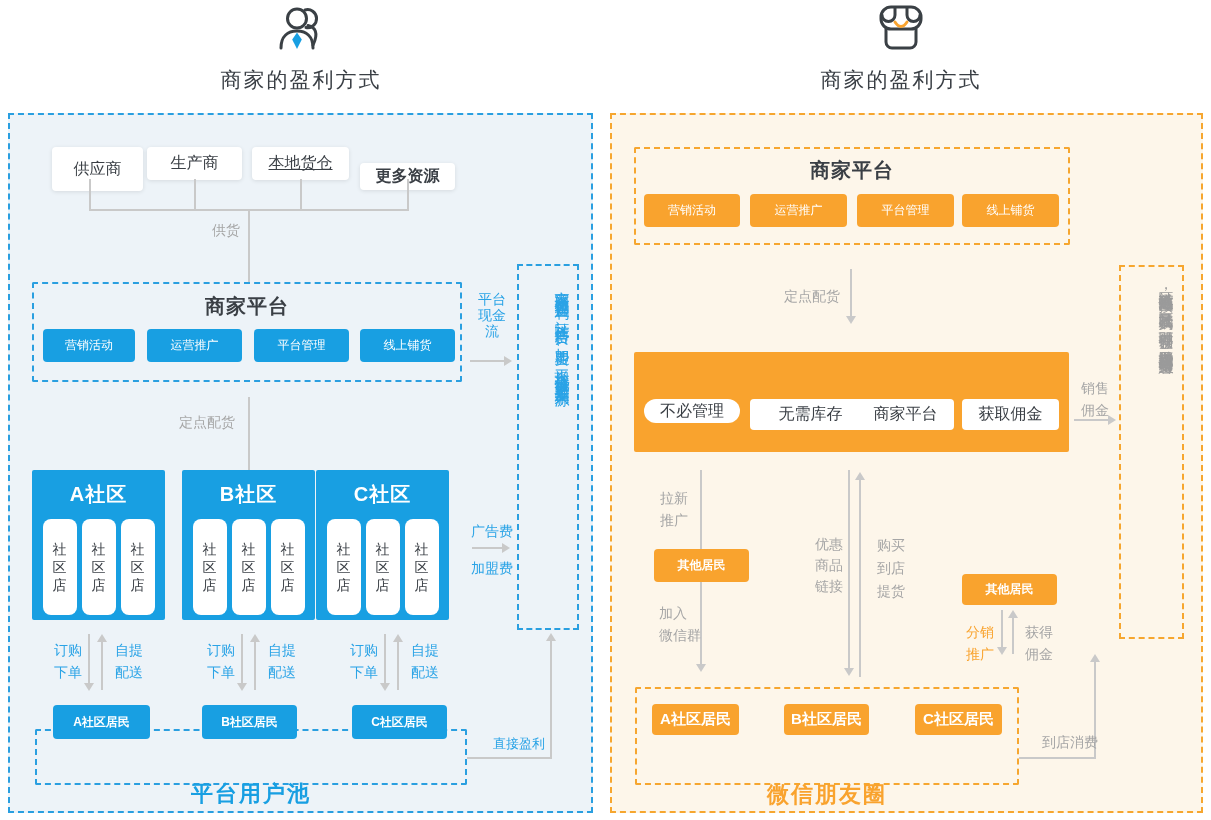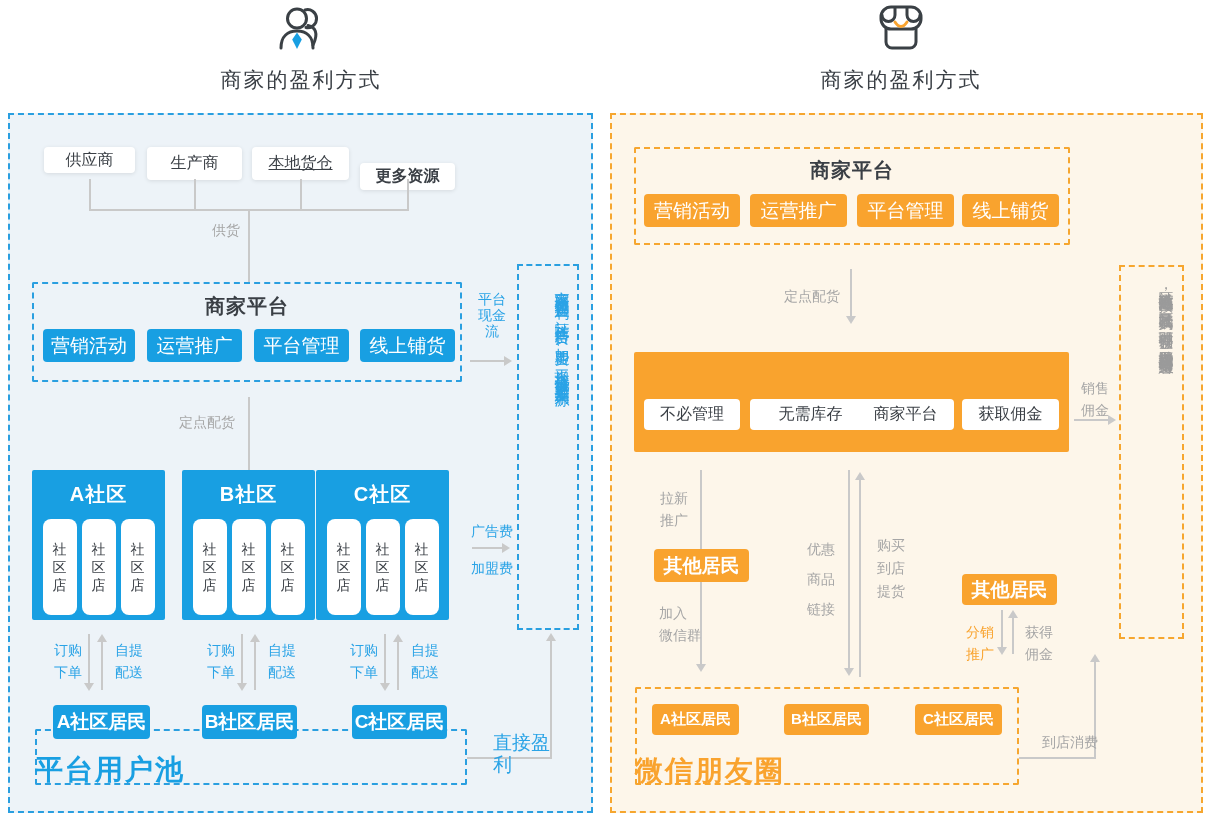--- a/index.html
+++ b/index.html
@@ -11,21 +11,21 @@
   body{font-family:"Liberation Sans","DejaVu Sans",sans-serif;}
   #stage{position:relative;width:1211px;height:820px;background:#fff;overflow:hidden;}
   .abs{position:absolute;}
   .hdr-title{position:absolute;font-size:21px;color:var(--dark);letter-spacing:2px;text-align:center;}
   .panel{position:absolute;top:113px;height:700px;box-sizing:border-box;}
   .panel-left{left:8px;width:585px;background:var(--blue-bg);border:2px dashed var(--blue-border);}
   .panel-right{left:610px;width:593px;background:var(--orange-bg);border:2px dashed var(--orange-border);}
   .card{position:absolute;background:#fff;border-radius:4px;box-shadow:0 1px 4px rgba(0,0,0,.10);
         display:flex;align-items:center;justify-content:center;font-size:16px;color:var(--dark);}
   .pill{position:absolute;border-radius:4px;display:flex;align-items:center;justify-content:center;
-        font-size:19px;color:#fff;}
+        font-size:12px;color:#fff;}
   .pill.blue{background:var(--blue);}
   .pill.orange{background:var(--orange);}
   .pill.bold{font-weight:bold;}
   .dash-box{position:absolute;box-sizing:border-box;border-radius:2px;}
   .dash-blue{border:2px dashed var(--blue-border);}
   .dash-orange{border:2px dashed var(--orange-border);}
   .box-title{position:absolute;font-weight:bold;font-size:20px;color:var(--dark);text-align:center;letter-spacing:1px;}
   .vl{position:absolute;width:2px;background:var(--arrow);}
   .hl{position:absolute;height:2px;background:var(--arrow);}
   .ah{position:absolute;width:0;height:0;}
@@ -36,21 +36,21 @@
   .lbl.gray{color:var(--gray);}
   .lbl.blue{color:var(--blue-text);}
   .lbl.orangetxt{color:var(--orange);}
   .lbl.c{text-align:center;}
   .lbl.r{text-align:right;}
   .community{position:absolute;background:var(--blue);border-radius:2px;top:355px;width:133px;height:150px;}
   .community .ctitle{margin-top:11px;text-align:center;color:#fff;font-weight:bold;font-size:20px;letter-spacing:1px;}
   .community .stores{display:flex;justify-content:center;gap:5px;margin-top:11px;}
   .store{width:34px;height:96px;background:#fff;border-radius:8px;display:flex;align-items:center;justify-content:center;
          font-size:14px;line-height:18px;color:var(--dark);white-space:pre-line;text-align:center;}
-  .pool-label{position:absolute;text-align:left;font-weight:bold;font-size:28px;letter-spacing:2px;}
+  .pool-label{position:absolute;text-align:center;font-weight:bold;font-size:22px;letter-spacing:2px;margin-top:28px;}
   .pool-label.bluetxt{color:var(--blue);}
   .pool-label.orangetxt{color:var(--orange);}
   .vnote{position:absolute;box-sizing:border-box;writing-mode:vertical-rl;font-size:15px;
          padding:13px 0;text-align:left;}
   .vnote.blue{border:2px dashed var(--blue-border);color:var(--blue-text);line-height:29px;letter-spacing:1.5px;}
   .vnote.orange{border:2px dashed var(--orange-border);color:#9b9b9b;line-height:31px;letter-spacing:0.5px;}
   .feature-card{position:absolute;background:#fff;border-radius:4px;display:flex;align-items:center;justify-content:center;
          font-size:16px;color:var(--dark);}
 </style>
 </head>
@@ -75,21 +75,21 @@
       <path d="M22 6 v7 a6.5 6.5 0 0 1 -13 0"></path>
       <path d="M34 6 v7 a6.5 6.5 0 0 0 13 0"></path>
       <path d="M13 27 v13 a6 6 0 0 0 6 6 h18 a6 6 0 0 0 6 -6 v-13"></path>
     </g>
     <path d="M22 20 q6 9 12 0" fill="none" stroke="#f9a32e" stroke-width="3" stroke-linecap="round"></path>
   </svg>
   <div class="hdr-title" style="left:806px;top:66px;width:190px;">商家的盈利方式</div>
 
   <div class="panel panel-left">
 
-    <div class="card" style="left:34px;top:32px;width:91px;height:26px;font-family:Liberation Serif, serif;">供应商</div>
+    <div class="card" style="left:42px;top:32px;width:91px;height:44px;font-family:Liberation Serif, serif;">供应商</div>
     <div class="card" style="left:137px;top:32px;width:95px;height:33px;">生产商</div>
     <div class="card" style="left:242px;top:32px;width:97px;height:33px;text-decoration:underline;">本地货仓</div>
     <div class="card" style="left:350px;top:48px;width:95px;height:27px;font-weight:bold;">更多资源</div>
 
     <div class="vl" style="left:79px;top:64px;height:30px;"></div>
     <div class="vl" style="left:184px;top:64px;height:30px;"></div>
     <div class="vl" style="left:290px;top:64px;height:30px;"></div>
     <div class="vl" style="left:397px;top:64px;height:30px;"></div>
     <div class="hl" style="left:79px;top:94px;width:320px;"></div>
     <div class="vl" style="left:238px;top:94px;height:73px;"></div>
@@ -188,40 +188,40 @@
 
     <div class="dash-box dash-blue" style="left:25px;top:614px;width:432px;height:56px;"></div>
     <div class="pill blue bold" style="left:43px;top:590px;width:97px;height:34px;z-index:2;">A社区居民</div>
     <div class="pill blue bold" style="left:192px;top:590px;width:95px;height:34px;z-index:2;">B社区居民</div>
     <div class="pill blue bold" style="left:342px;top:590px;width:95px;height:34px;z-index:2;">C社区居民</div>
     <div class="pool-label bluetxt" style="left:25px;top:636px;width:432px;">平台用户池</div>
 
     <div class="hl" style="left:457px;top:642px;width:85px;"></div>
     <div class="vl" style="left:540px;top:526px;height:118px;"></div>
     <div class="ah up" style="left:536px;top:518px;"></div>
-    <div class="lbl blue" style="left:483px;top:618px;width:60px;font-size:19px;font-family:Liberation Mono, monospace;">直接盈利</div>
+    <div class="lbl blue" style="left:483px;top:618px;width:60px;font-size:13px;">直接盈利</div>
 
     <div class="vnote blue" style="left:507px;top:149px;width:62px;height:366px;">商家平台通过销售盈利、社区店广告费、加盟费、平台现金流价值延伸等更多盈利来源</div>
   </div>
 
   <div class="panel panel-right">
 
     <div class="dash-box dash-orange" style="left:22px;top:32px;width:436px;height:98px;"></div>
     <div class="box-title" style="left:22px;top:42px;width:436px;">商家平台</div>
     <div class="pill orange" style="left:32px;top:79px;width:96px;height:33px;">营销活动</div>
     <div class="pill orange" style="left:138px;top:79px;width:97px;height:33px;">运营推广</div>
     <div class="pill orange" style="left:245px;top:79px;width:97px;height:33px;">平台管理</div>
     <div class="pill orange" style="left:350px;top:79px;width:97px;height:33px;">线上铺货</div>
 
     <div class="vl" style="left:238px;top:154px;height:47px;"></div>
     <div class="ah down" style="left:234px;top:201px;"></div>
     <div class="lbl gray r" style="left:166px;top:170px;width:62px;">定点配货</div>
 
     <div class="abs" style="left:22px;top:237px;width:435px;height:100px;background:var(--orange);border-radius:2px;"></div>
-    <div class="feature-card" style="left:32px;top:284px;width:96px;height:31px;">不必管理</div>
+    <div class="feature-card" style="left:32px;top:284px;width:96px;height:24px;border-radius:13px;">不必管理</div>
     <div class="feature-card" style="left:138px;top:284px;width:121px;height:31px;">无需库存</div>
     <div class="feature-card" style="left:245px;top:284px;width:97px;height:31px;">商家平台</div>
     <div class="feature-card" style="left:350px;top:284px;width:97px;height:31px;">获取佣金</div>
 
     <div class="lbl gray c" style="left:460px;top:262px;width:46px;">销售
 佣金</div>
     <div class="hl" style="left:462px;top:304px;width:34px;"></div>
     <div class="ah right" style="left:496px;top:300px;"></div>
 
     <div class="vl" style="left:88px;top:355px;height:194px;"></div>
@@ -229,21 +229,21 @@
     <div class="lbl gray" style="left:48px;top:372px;width:40px;">拉新
 推广</div>
     <div class="pill orange bold" style="left:42px;top:434px;width:95px;height:33px;z-index:2;">其他居民</div>
     <div class="lbl gray" style="left:47px;top:487px;width:52px;">加入
 微信群</div>
 
     <div class="vl" style="left:236px;top:355px;height:198px;"></div>
     <div class="ah down" style="left:232px;top:553px;"></div>
     <div class="ah up" style="left:243px;top:357px;"></div>
     <div class="vl" style="left:247px;top:365px;height:197px;"></div>
-    <div class="lbl gray c" style="left:188px;top:419px;width:42px;line-height:30px;">优惠
+    <div class="lbl gray c" style="left:196px;top:419px;width:42px;line-height:21px;">优惠
 商品
 链接</div>
     <div class="lbl gray c" style="left:258px;top:419px;width:42px;line-height:23px;">购买
 到店
 提货</div>
 
     <div class="pill orange bold" style="left:350px;top:459px;width:95px;height:31px;z-index:2;">其他居民</div>
     <div class="vl" style="left:389px;top:495px;height:37px;"></div>
     <div class="ah down" style="left:385px;top:532px;"></div>
     <div class="ah up" style="left:396px;top:495px;"></div>

